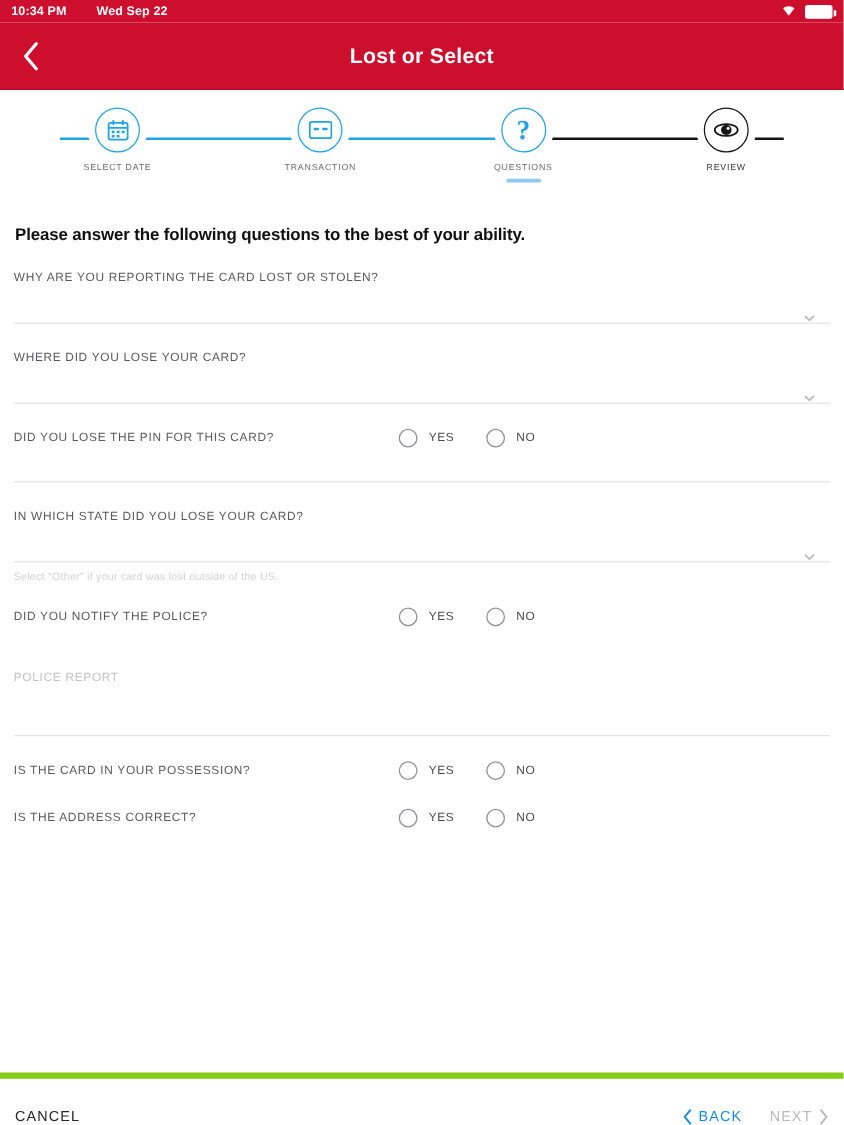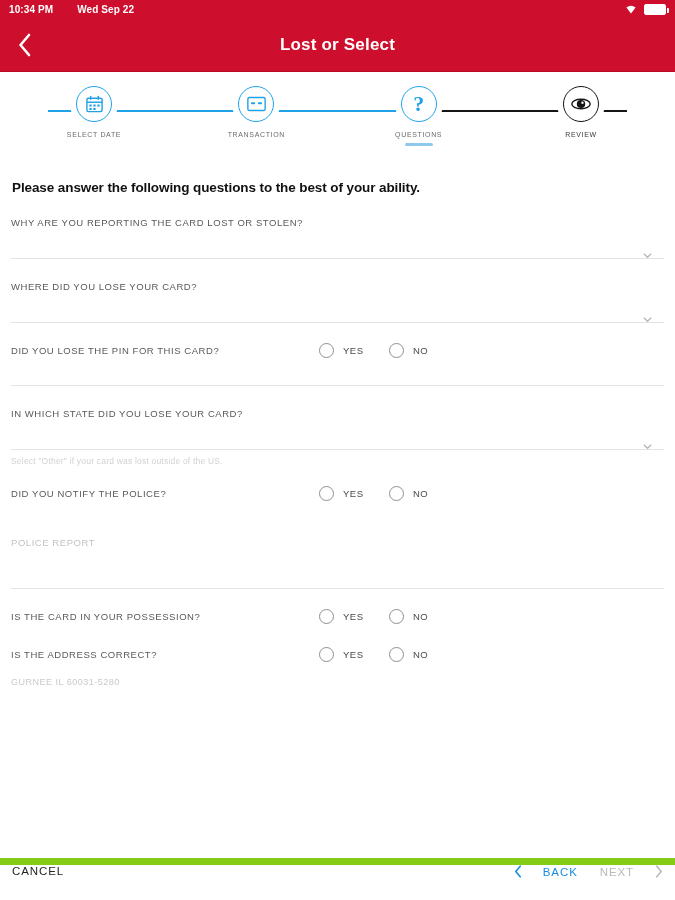--- a/index.html
+++ b/index.html
@@ -232,43 +232,43 @@
     color: #c9c9cb;
     text-transform: uppercase;
     line-height: 15px;
   }
 
   
   .footer {
     position: absolute;
     left: 0; right: 0; bottom: 0;
     height: 42px;
-    border-top: 7px solid #84cc16;
-    display: flex;
-    align-items: flex-start;
+    border-top: 5px solid #84cc16;
+    display: flex;
+    align-items: flex-end;
     padding: 0 12px;
     background: #ffffff;
   }
   .cancel-btn {
     font-size: 11.5px;
     letter-spacing: 0.9px;
     color: #262628;
     text-transform: uppercase;
     cursor: pointer;
   }
   .footer-right {
     margin-left: auto;
     display: flex;
     align-items: center;
     gap: 22px;
   }
   .nav-btn {
     display: flex;
     align-items: center;
-    gap: 21px;
+    gap: 5px;
     font-size: 11.5px;
     letter-spacing: 0.9px;
     text-transform: uppercase;
     cursor: pointer;
   }
   .nav-btn.active { color: #1a8ce0; }
   .nav-btn.disabled { color: #b9b9bc; cursor: default; }
 </style>
 </head>
 <body>
@@ -455,21 +455,20 @@
         <span class="radio-text">YES</span>
       </div>
       <div class="radio-opt">
         <span class="radio-circle"></span>
         <span class="radio-text">NO</span>
       </div>
     </div>
   </div>
 
   <div style="margin-top:4px;">
-    <div class="address-line">GURNEE IL 60031-5280</div>
   </div>
 
 </div>
 
 <div class="footer">
   <div class="cancel-btn">CANCEL</div>
   <div class="footer-right">
     <div class="nav-btn active">
       <svg width="8" height="13" viewBox="0 0 9 14">
         <path d="M7 1 L2 7 L7 13" stroke="#1a8ce0" stroke-width="1.8" fill="none" stroke-linecap="round" stroke-linejoin="round"></path>

